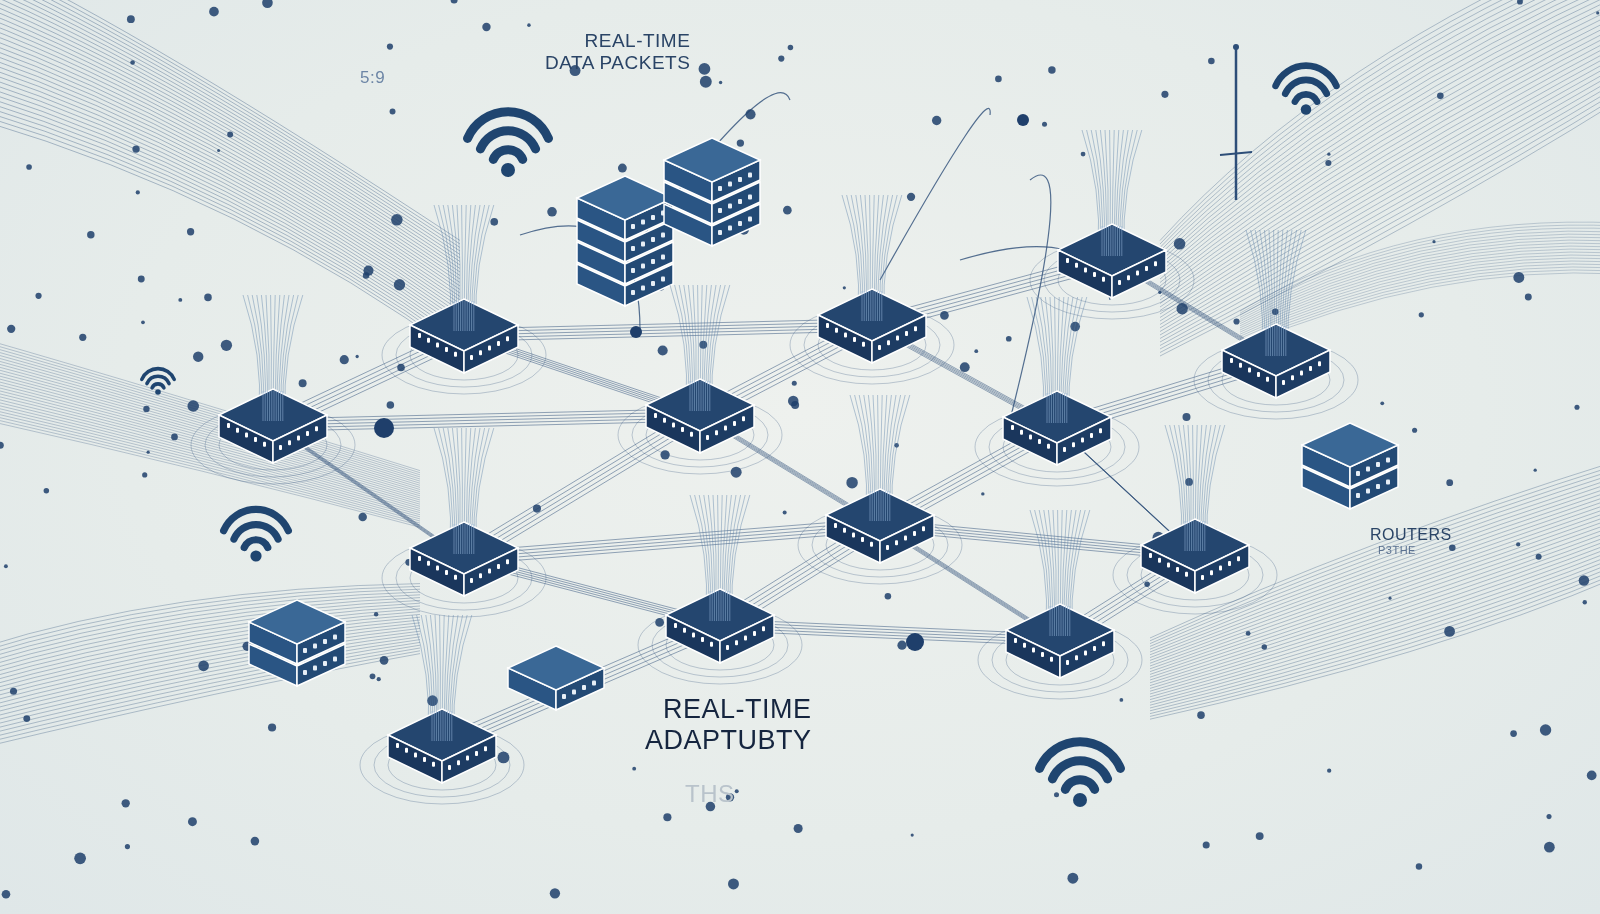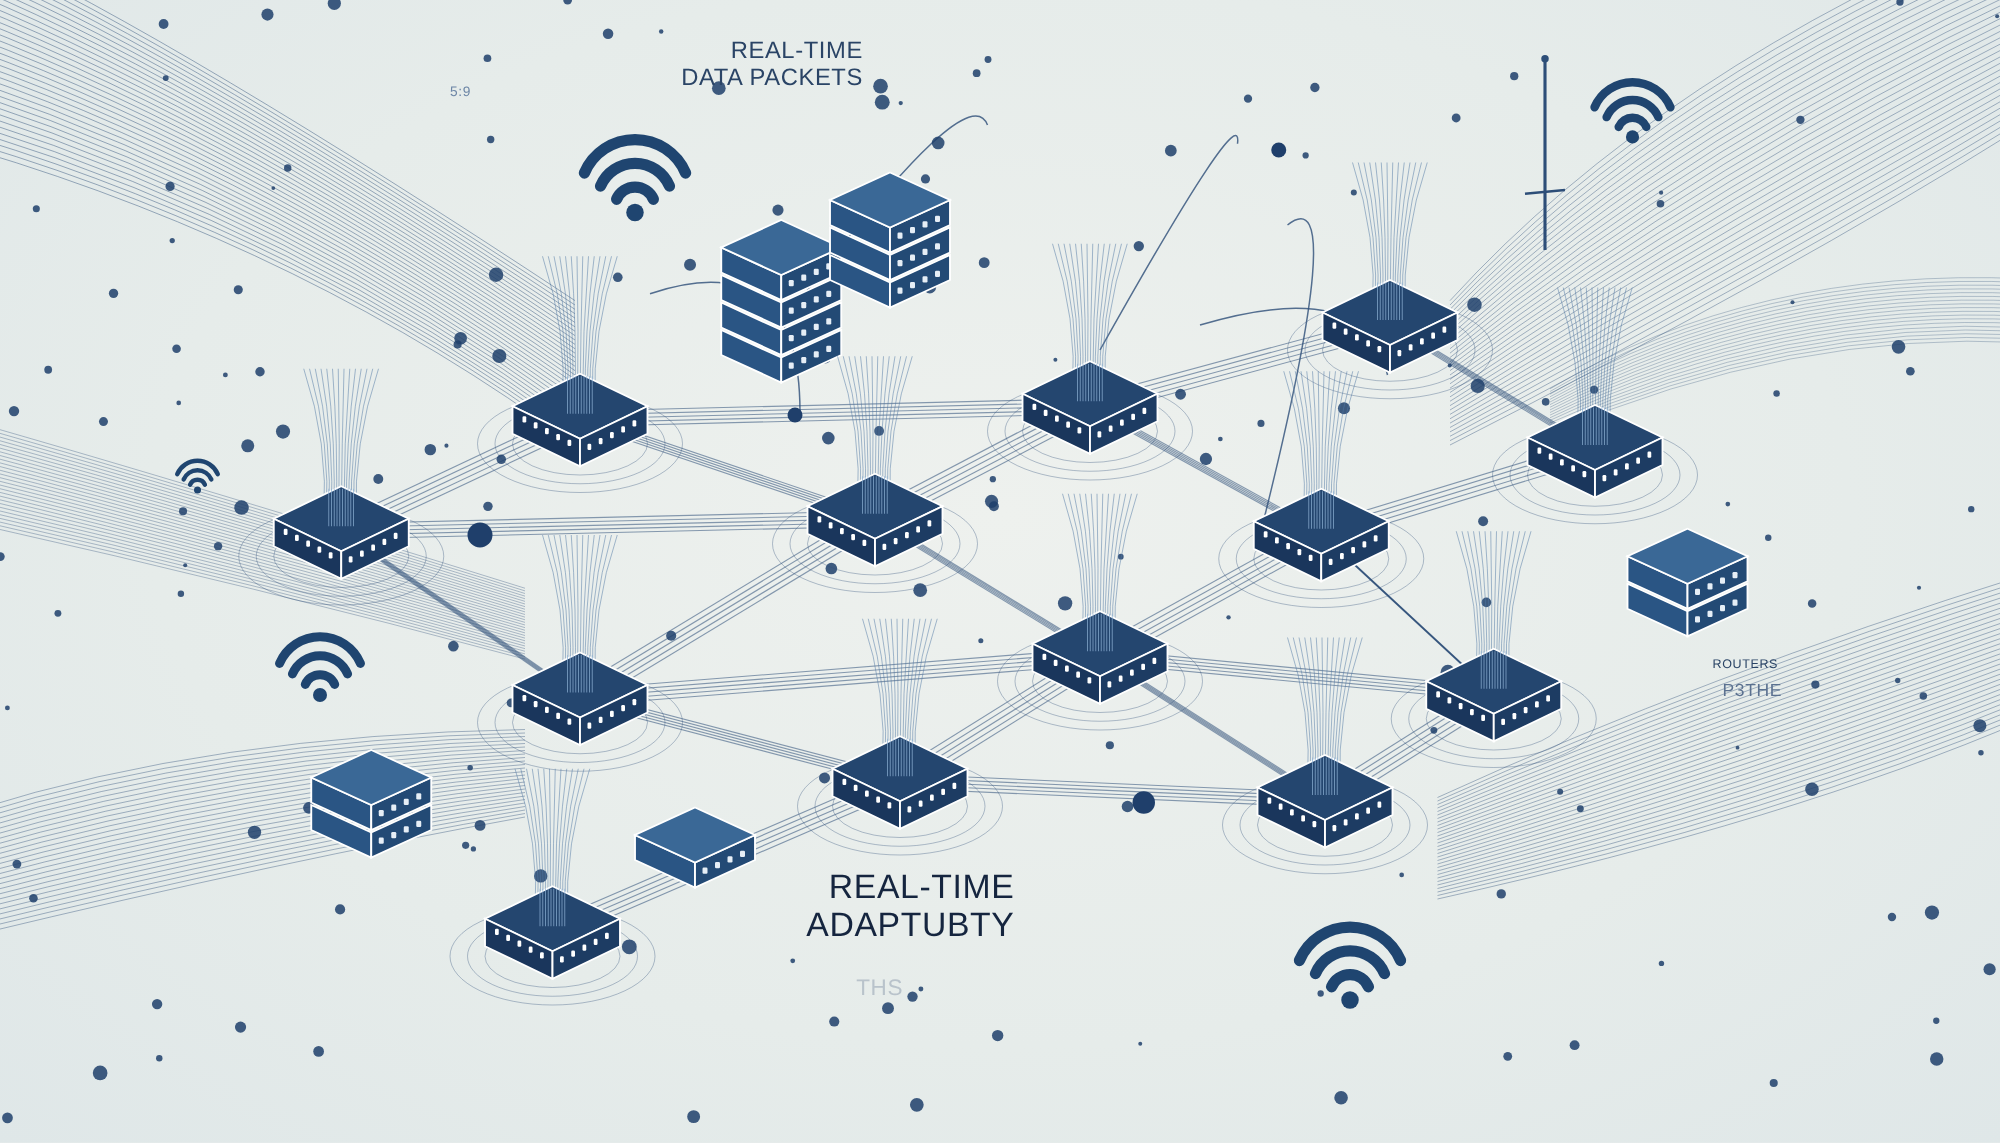--- a/index.html
+++ b/index.html
@@ -2,24 +2,24 @@
 <html><head>
 <meta charset="utf-8">
 <style>
   html,body{margin:0;padding:0;}
   body{width:1600px;height:914px;overflow:hidden;background:#e7eceb;font-family:"Liberation Sans",sans-serif;}
   #stage{position:relative;width:1600px;height:914px;background:radial-gradient(ellipse at 50% 45%,#eef1ee 0%,#e6ecea 60%,#dfe7e8 100%);}
   svg#art{position:absolute;left:0;top:0;}
   .label{position:absolute;color:#1b2f4d;letter-spacing:0.5px;text-transform:uppercase;line-height:1.15;text-align:right;}
   .lbl-top{left:545px;top:30px;font-size:19px;font-weight:400;color:#2a4466;}
   .lbl-mid{left:645px;top:694px;font-size:27px;font-weight:400;color:#15253f;}
-  .lbl-faint{left:685px;top:780px;font-size:18px;color:#b9c3cb;}
-  .lbl-routers{left:1370px;top:526px;font-size:10px;color:#2a4466;}
-  .lbl-routers2{left:1378px;top:544px;font-size:14px;color:#5b7190;}
-  .lbl-num{left:360px;top:68px;font-size:11px;color:#6d86a6;}
+  .lbl-faint{left:685px;top:780px;font-size:24px;color:#b9c3cb;}
+  .lbl-routers{left:1370px;top:526px;font-size:16px;color:#2a4466;}
+  .lbl-routers2{left:1378px;top:544px;font-size:11px;color:#5b7190;}
+  .lbl-num{left:360px;top:68px;font-size:17px;color:#6d86a6;}
 </style>
 </head>
 <body>
 
 <div id="stage">
   <svg id="art" width="1600" height="914" viewBox="0 0 1600 914">
     <defs>
       <linearGradient id="fade" x1="0" y1="0" x2="0" y2="1">
         <stop offset="0" stop-color="#3b6592" stop-opacity="0"></stop>
         <stop offset="1" stop-color="#3b6592" stop-opacity="0.7"></stop>

